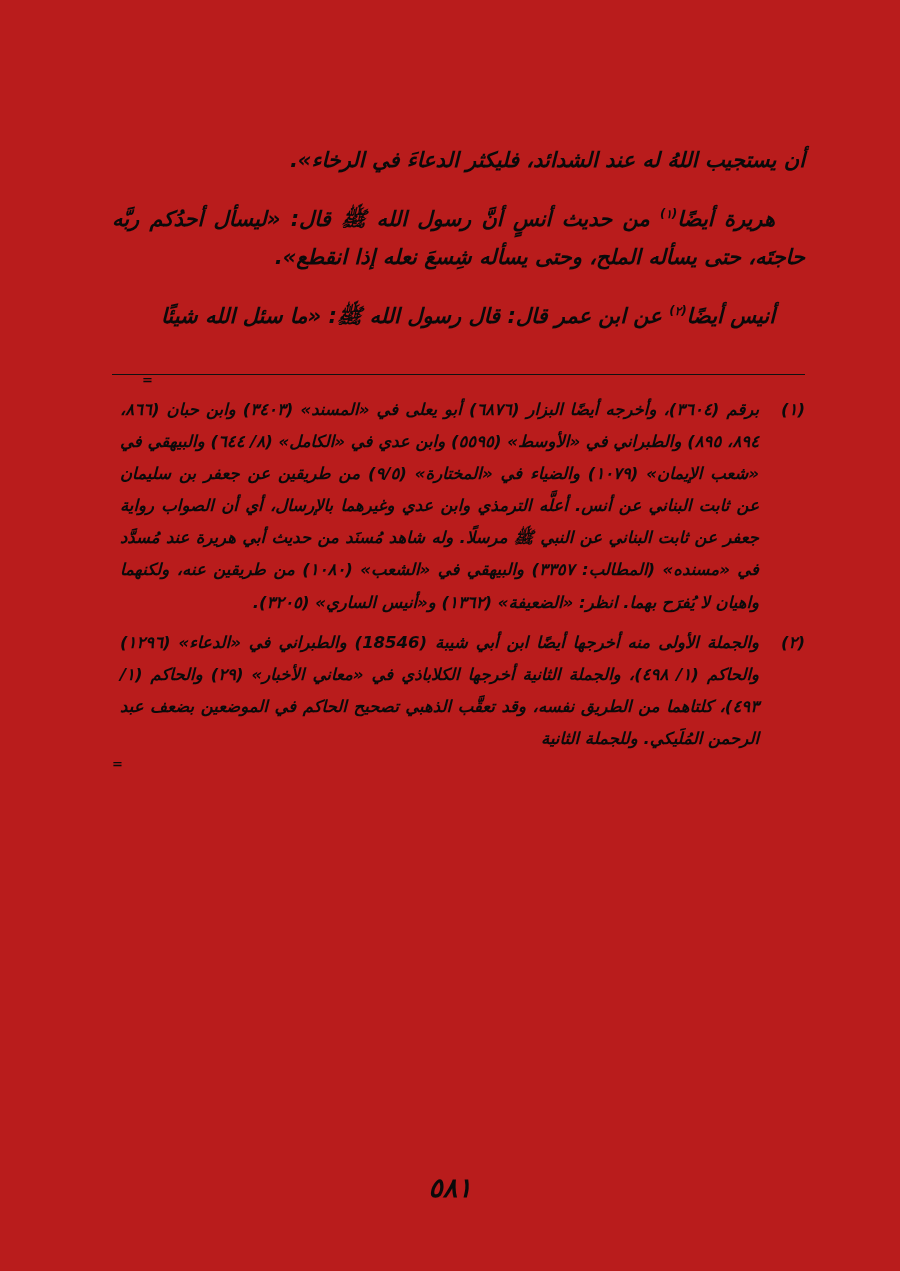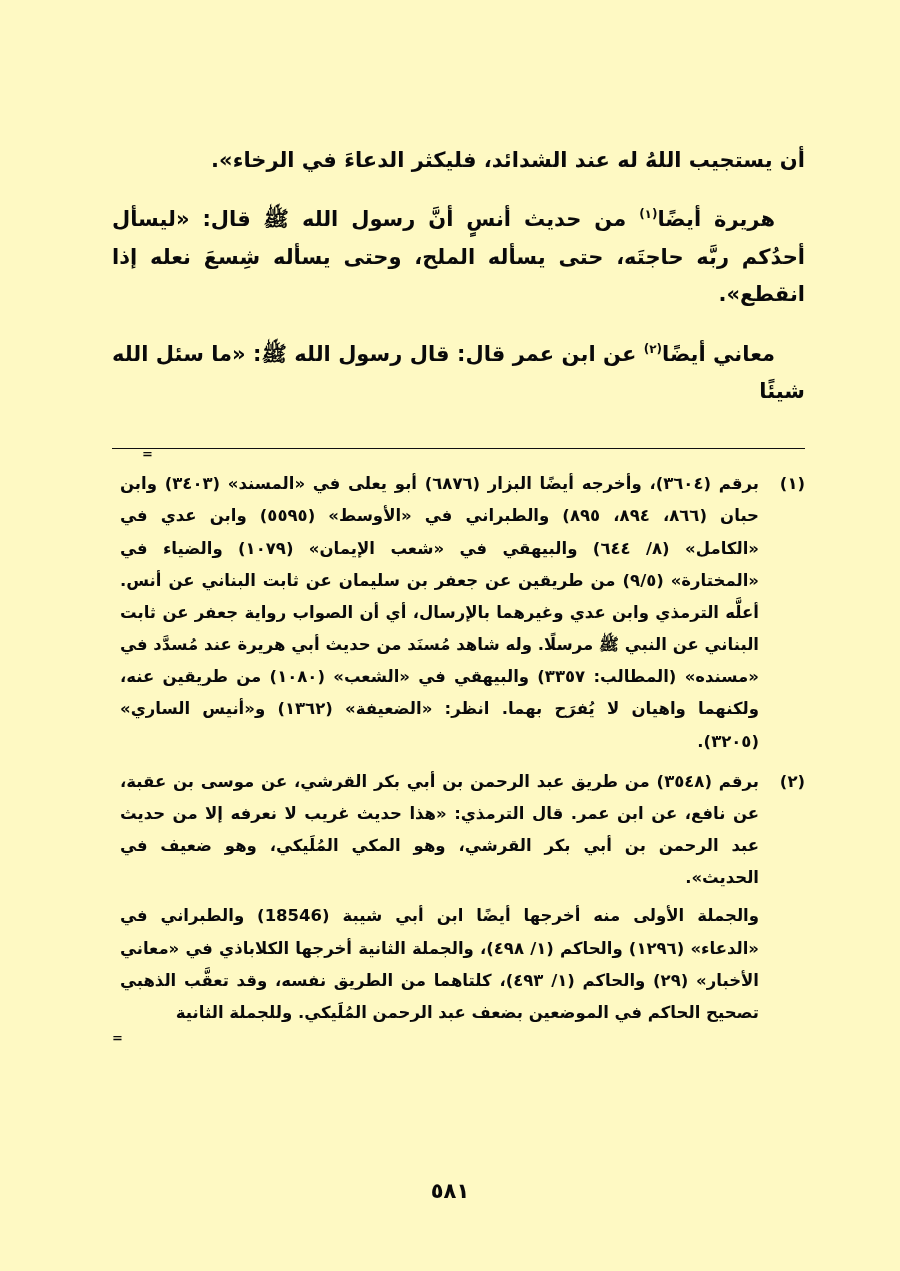--- a/index.html
+++ b/index.html
@@ -5,26 +5,27 @@
   html, body {
     margin: 0;
     padding: 0;
     background: #ffffff;
   }
   .page {
     position: relative;
     width: 900px;
     height: 1271px;
     margin: 0 auto;
-    background: #fef9c3;
+    background: #b91c1c;
     color: #0a0a0a;
     direction: rtl;
     font-family: "DejaVu Sans", sans-serif;
     box-sizing: border-box;
     overflow: hidden;
+    font-style: italic;
   }
   .content {
     position: absolute;
     top: 142px;
     right: 95px;
     left: 112px;
   }
   
   .body-text p {
     margin: 0 0 22px 0;
@@ -88,56 +89,55 @@
     margin-top: 2px;
     line-height: 1;
   }
   
   .page-number {
     position: absolute;
     bottom: 68px;
     left: 0;
     right: 0;
     text-align: center;
-    font-size: 21px;
+    font-size: 27px;
     font-weight: 700;
     letter-spacing: 2px;
   }
 </style>
 </head>
 <body>
 
 <div class="page">
   <div class="content">
 
     <div class="body-text">
       <p>أن يستجيب اللهُ له عند الشدائد، فليكثر الدعاءَ في الرخاء».</p>
       <p class="indent"><span>هريرة أيضًا</span><sup class="fn-ref">(١)</sup><span> من حديث أنسٍ أنَّ رسول الله ﷺ قال: «ليسأل أحدُكم ربَّه حاجتَه، حتى يسأله الملح، وحتى يسأله شِسعَ نعله إذا انقطع».</span></p>
-      <p class="indent"><span>معاني أيضًا</span><sup class="fn-ref">(٢)</sup><span> عن ابن عمر قال: قال رسول الله ﷺ: «ما سئل الله شيئًا</span></p>
+      <p class="indent"><span>أنيس أيضًا</span><sup class="fn-ref">(٢)</sup><span> عن ابن عمر قال: قال رسول الله ﷺ: «ما سئل الله شيئًا</span></p>
     </div>
 
     <div class="sep-wrap">
       <hr class="footnote-separator">
       <span class="cont-marker-top">=</span>
     </div>
 
     <div class="footnotes">
 
 
       <div class="fn-item">
         <span class="fn-num">(١)</span>
         <div class="fn-body">
           <p class="fn-p">برقم (٣٦٠٤)، وأخرجه أيضًا البزار (٦٨٧٦) أبو يعلى في «المسند» (٣٤٠٣) وابن حبان (٨٦٦، ٨٩٤، ٨٩٥) والطبراني في «الأوسط» (٥٥٩٥) وابن عدي في «الكامل» (٨/ ٦٤٤) والبيهقي في «شعب الإيمان» (١٠٧٩) والضياء في «المختارة» (٩/٥) من طريقين عن جعفر بن سليمان عن ثابت البناني عن أنس. أعلَّه الترمذي وابن عدي وغيرهما بالإرسال، أي أن الصواب رواية جعفر عن ثابت البناني عن النبي ﷺ مرسلًا. وله شاهد مُسنَد من حديث أبي هريرة عند مُسدَّد في «مسنده» (المطالب: ٣٣٥٧) والبيهقي في «الشعب» (١٠٨٠) من طريقين عنه، ولكنهما واهيان لا يُفرَح بهما. انظر: «الضعيفة» (١٣٦٢) و«أنيس الساري» (٣٢٠٥).</p>
         </div>
       </div>
 
       <div class="fn-item">
         <span class="fn-num">(٢)</span>
         <div class="fn-body">
-          <p class="fn-p">برقم (٣٥٤٨) من طريق عبد الرحمن بن أبي بكر القرشي، عن موسى بن عقبة، عن نافع، عن ابن عمر. قال الترمذي: «هذا حديث غريب لا نعرفه إلا من حديث عبد الرحمن بن أبي بكر القرشي، وهو المكي المُلَيكي، وهو ضعيف في الحديث».</p>
           <p class="fn-p">والجملة الأولى منه أخرجها أيضًا ابن أبي شيبة (18546) والطبراني في «الدعاء» (١٢٩٦) والحاكم (١/ ٤٩٨)، والجملة الثانية أخرجها الكلاباذي في «معاني الأخبار» (٢٩) والحاكم (١/ ٤٩٣)، كلتاهما من الطريق نفسه، وقد تعقَّب الذهبي تصحيح الحاكم في الموضعين بضعف عبد الرحمن المُلَيكي. وللجملة الثانية</p>
         </div>
       </div>
 
       <div class="cont-marker-bottom">=</div>
     </div>
 
   </div>
 
   <div class="page-number">٥٨١</div>

